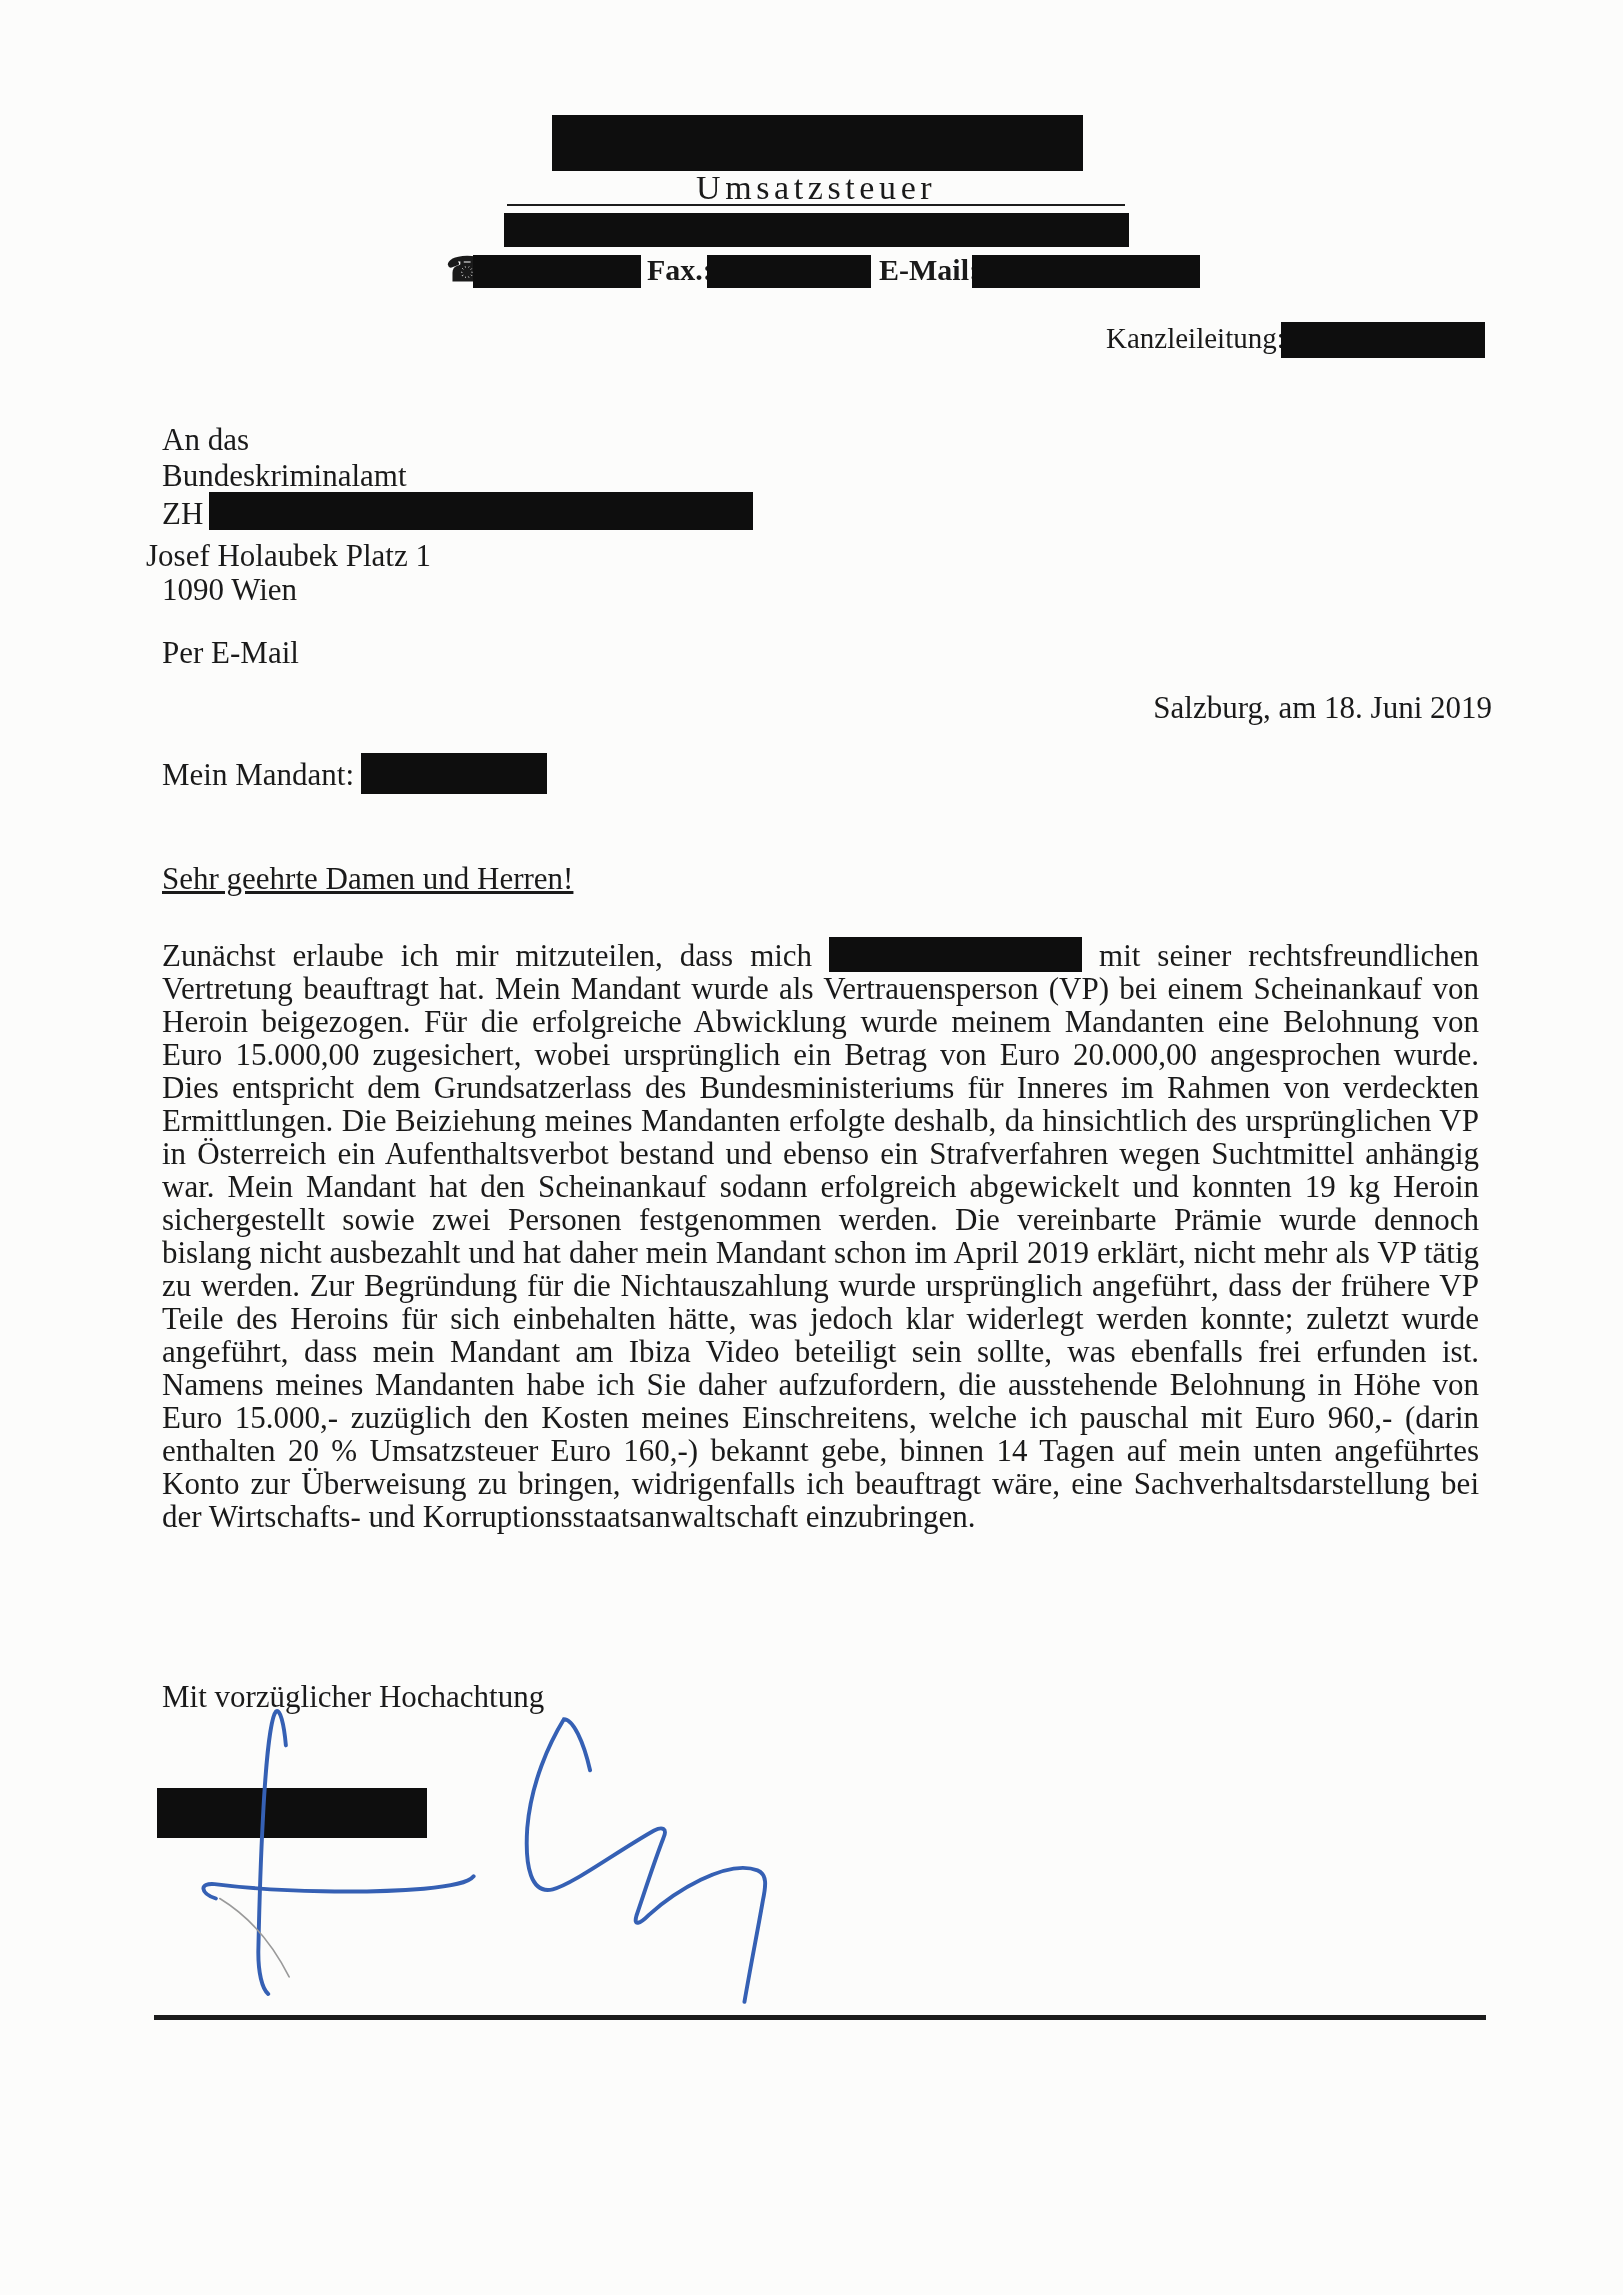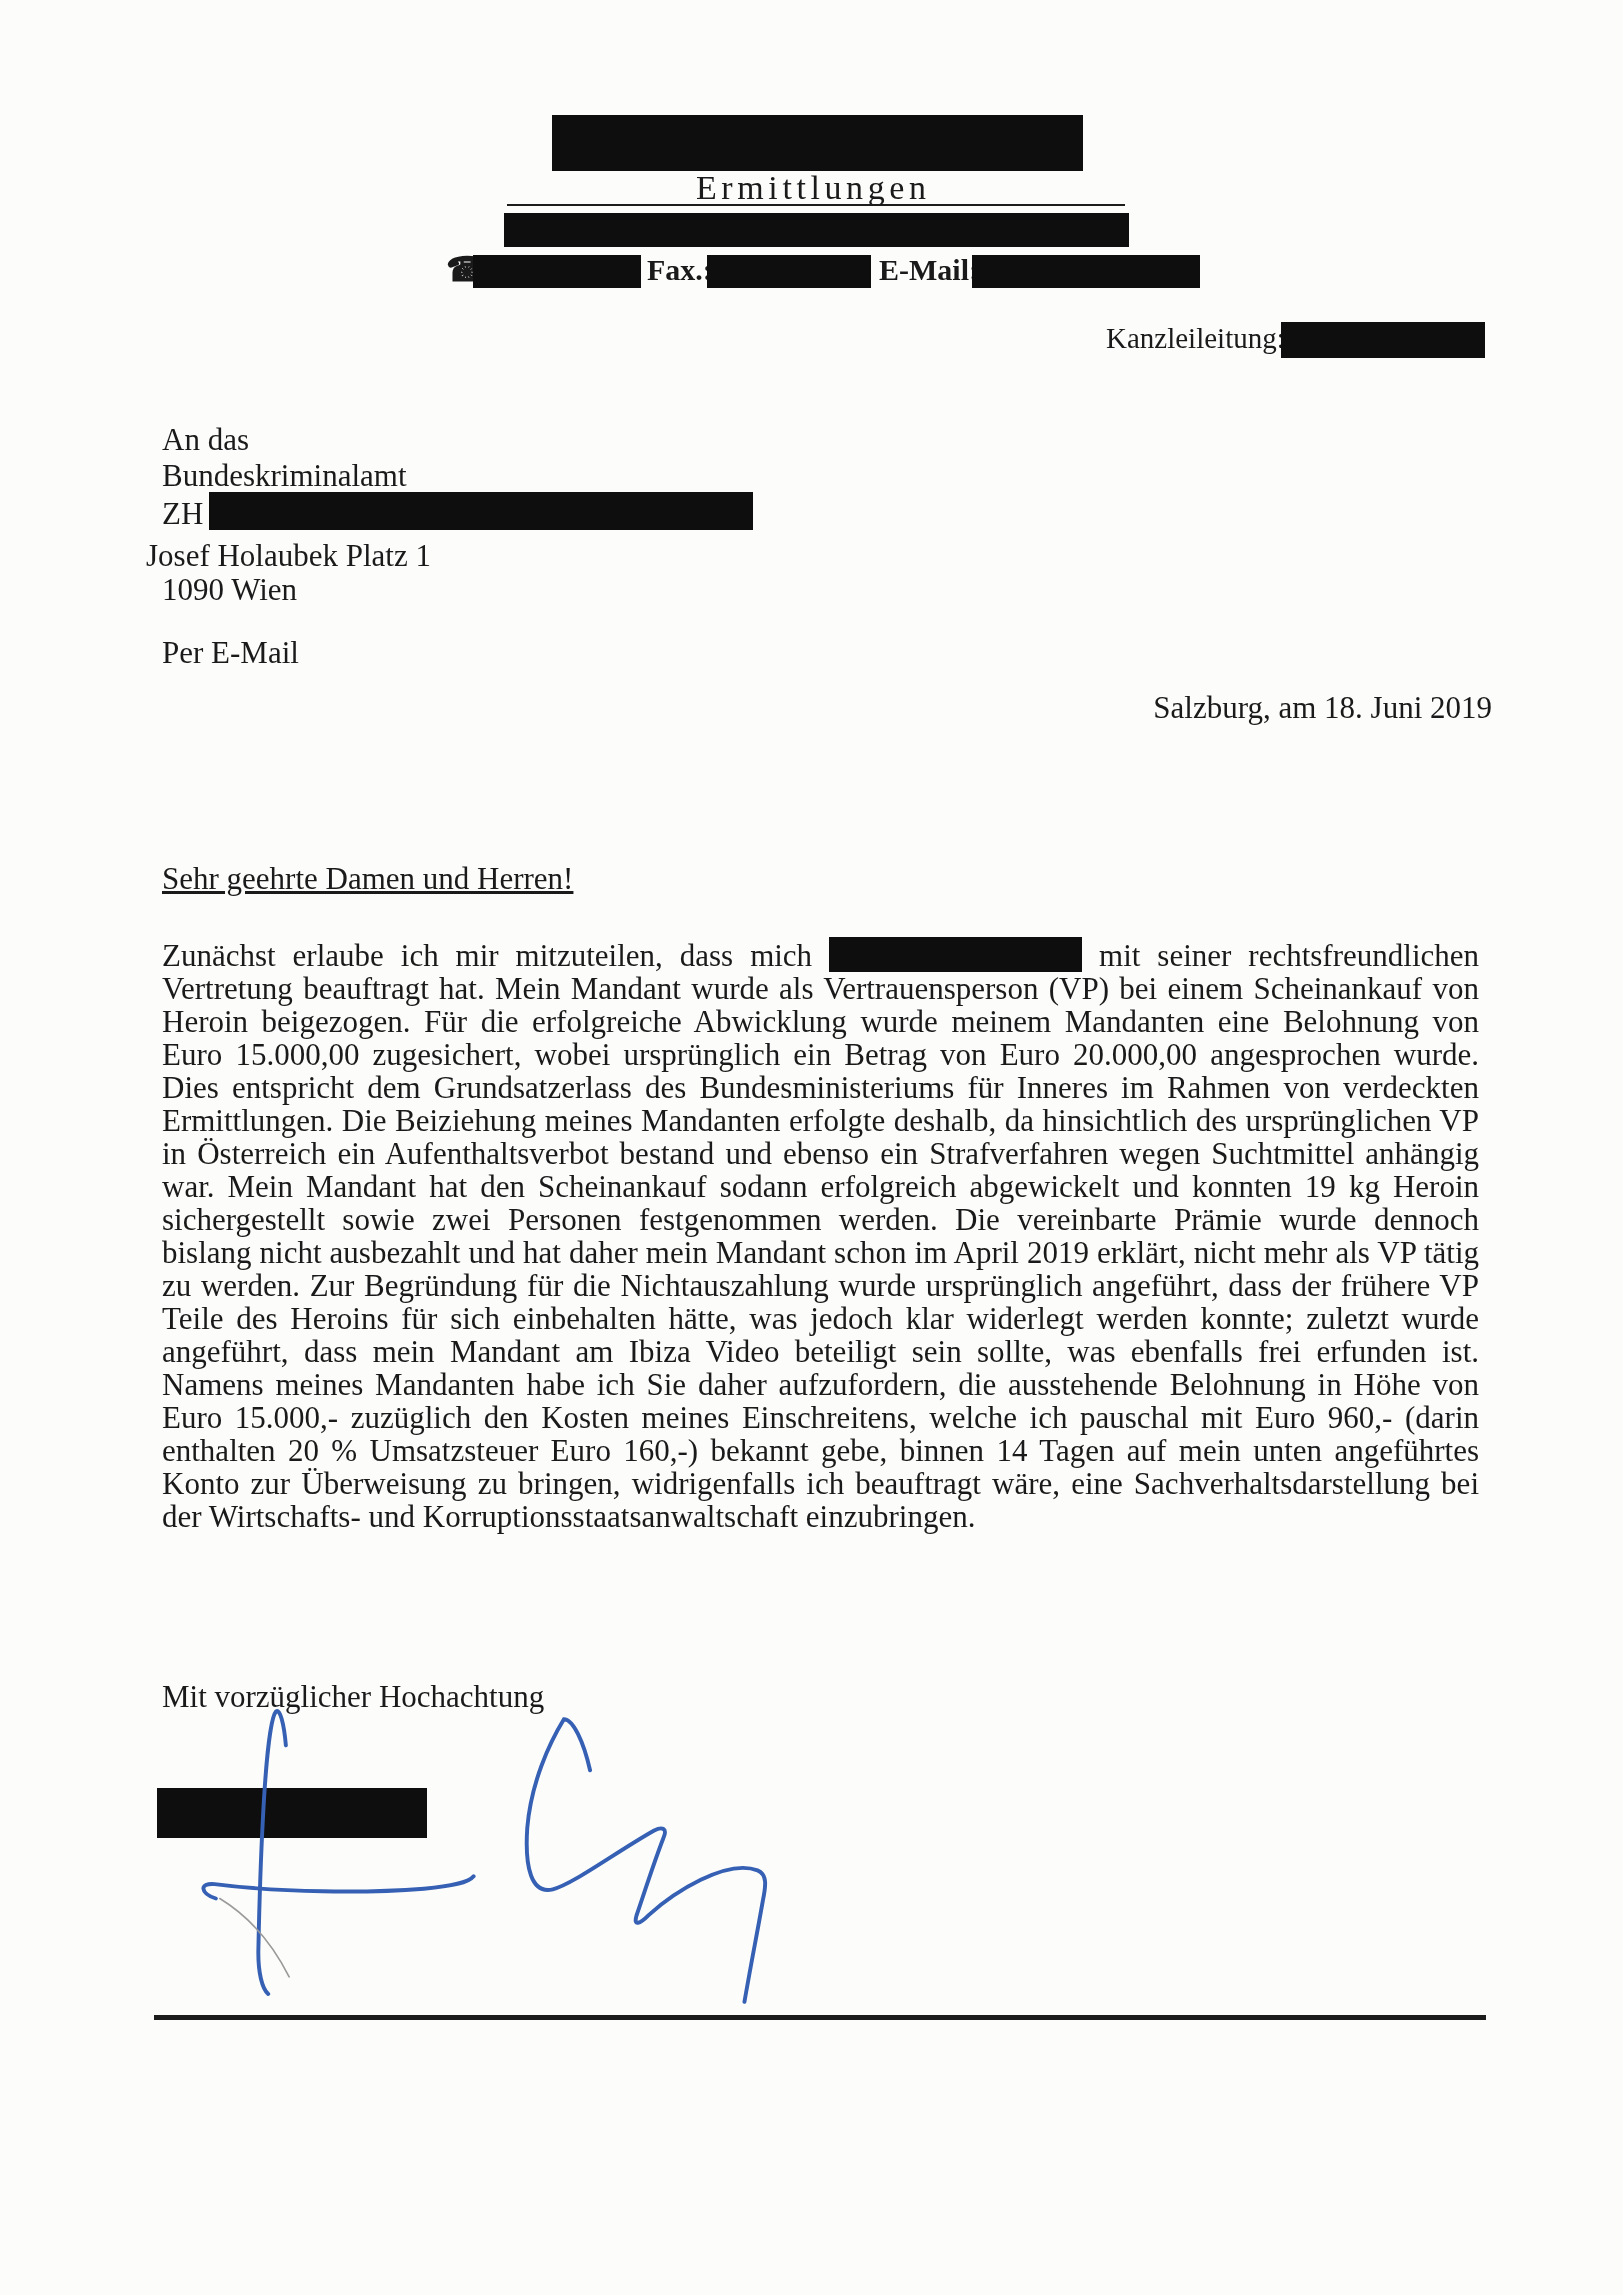--- a/index.html
+++ b/index.html
@@ -26,21 +26,21 @@
   .rule{position:absolute;background:#1c1c1c;}
   svg.sig{position:absolute;left:0;top:0;pointer-events:none;}
 </style>
 </head>
 <body>
 
 <div class="page">
 
   <div class="redact" style="left:552px;top:115px;width:531px;height:56px;"></div>
 
-  <div class="abs t title" style="left:696px;top:169px;">Ermittlungen</div>
+  <div class="abs t title" style="left:696px;top:169px;">Umsatzsteuer</div>
 
   <div class="rule" style="left:507px;top:204px;width:618px;height:2px;"></div>
 
   <div class="redact" style="left:504px;top:213px;width:625px;height:34px;"></div>
 
   <div class="abs t bold" style="left:446px;top:249px;font-size:34px;">☎</div>
   <div class="redact" style="left:473px;top:255px;width:168px;height:33px;"></div>
   <div class="abs t bold" style="left:647px;top:253px;font-size:30px;">Fax.:</div>
   <div class="redact" style="left:707px;top:255px;width:164px;height:33px;"></div>
   <div class="abs t bold" style="left:879px;top:253px;font-size:30px;">E-Mail:</div>
@@ -54,20 +54,23 @@
   <div class="abs t addr" style="left:162px;top:492px;text-align:right;">
     <span>ZH</span><span class="redact-inline" style="width:544px;height:38px;margin-left:5.2px;"></span>
   </div>
   <div class="abs t addr" style="left:146px;top:538px;">Josef Holaubek Platz 1</div>
   <div class="abs t addr" style="left:162px;top:572px;">1090 Wien</div>
 
   <div class="abs t addr" style="left:162px;top:635px;">Per E-Mail</div>
 
   <div class="abs t addr" style="right:131px;top:690px;">Salzburg, am 18. Juni 2019</div>
 
+  <div class="abs t addr" style="left:162px;top:753px;">
+    <span>Mein Mandant:</span><span class="redact-inline" style="width:186px;height:41px;margin-left:6.5px;vertical-align:-9.2px;"></span>
+  </div>
 
   <div class="abs t addr" style="left:162px;top:861px;text-decoration:underline;">Sehr geehrte Damen und Herren!</div>
 
   <div class="body-par">
     <span>Zunächst erlaube ich mir mitzuteilen, dass mich</span>
     <span class="redact-inline" style="width:253px;height:35px;"></span>
     <span>mit seiner rechtsfreundlichen Vertretung beauftragt hat. Mein Mandant wurde als Vertrauensperson (VP) bei einem Scheinankauf von Heroin beigezogen. Für die erfolgreiche Abwicklung wurde meinem Mandanten eine Belohnung von Euro 15.000,00 zugesichert, wobei ursprünglich ein Betrag von Euro 20.000,00 angesprochen wurde. Dies entspricht dem Grundsatzerlass des Bundesministeriums für Inneres im Rahmen von verdeckten Ermittlungen. Die Beiziehung meines Mandanten erfolgte deshalb, da hinsichtlich des ursprünglichen VP in Österreich ein Aufenthaltsverbot bestand und ebenso ein Strafverfahren wegen Suchtmittel anhängig war. Mein Mandant hat den Scheinankauf sodann erfolgreich abgewickelt und konnten 19 kg Heroin sichergestellt sowie zwei Personen festgenommen werden. Die vereinbarte Prämie wurde dennoch bislang nicht ausbezahlt und hat daher mein Mandant schon im April 2019 erklärt, nicht mehr als VP tätig zu werden. Zur Begründung für die Nichtauszahlung wurde ursprünglich angeführt, dass der frühere VP Teile des Heroins für sich einbehalten hätte, was jedoch klar widerlegt werden konnte; zuletzt wurde angeführt, dass mein Mandant am Ibiza Video beteiligt sein sollte, was ebenfalls frei erfunden ist. Namens meines Mandanten habe ich Sie daher aufzufordern, die ausstehende Belohnung in Höhe von Euro 15.000,- zuzüglich den Kosten meines Einschreitens, welche ich pauschal mit Euro 960,- (darin enthalten 20 % Umsatzsteuer Euro 160,-) bekannt gebe, binnen 14 Tagen auf mein unten angeführtes Konto zur Überweisung zu bringen, widrigenfalls ich beauftragt wäre, eine Sachverhaltsdarstellung bei der Wirtschafts- und Korruptionsstaatsanwaltschaft einzubringen.</span>
   </div>
 
   <div class="abs t addr" style="left:162px;top:1679px;">Mit vorzüglicher Hochachtung</div>

